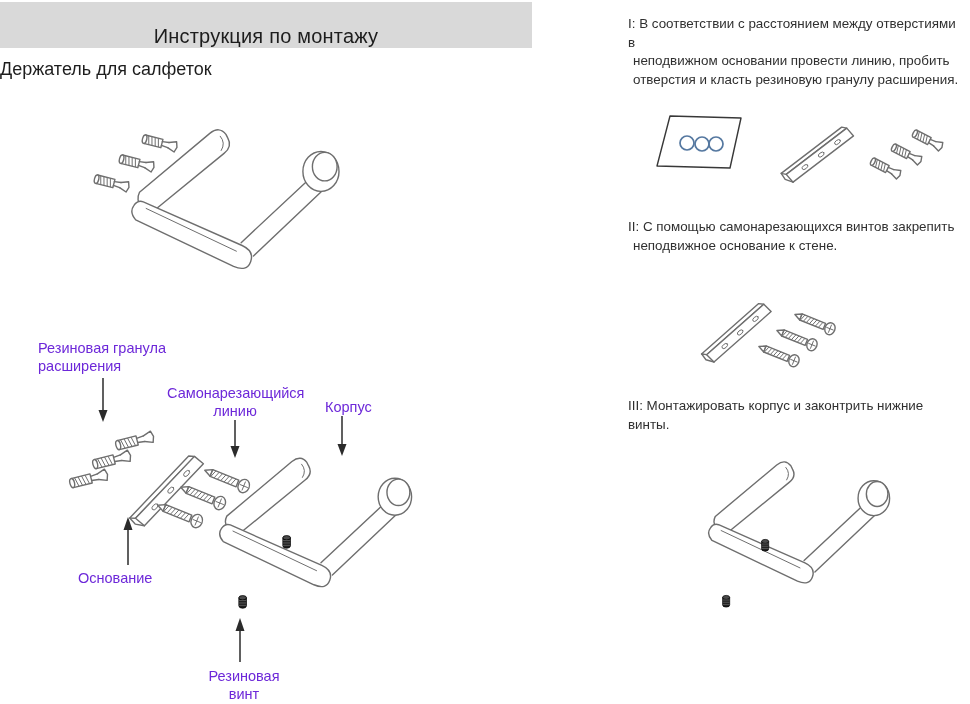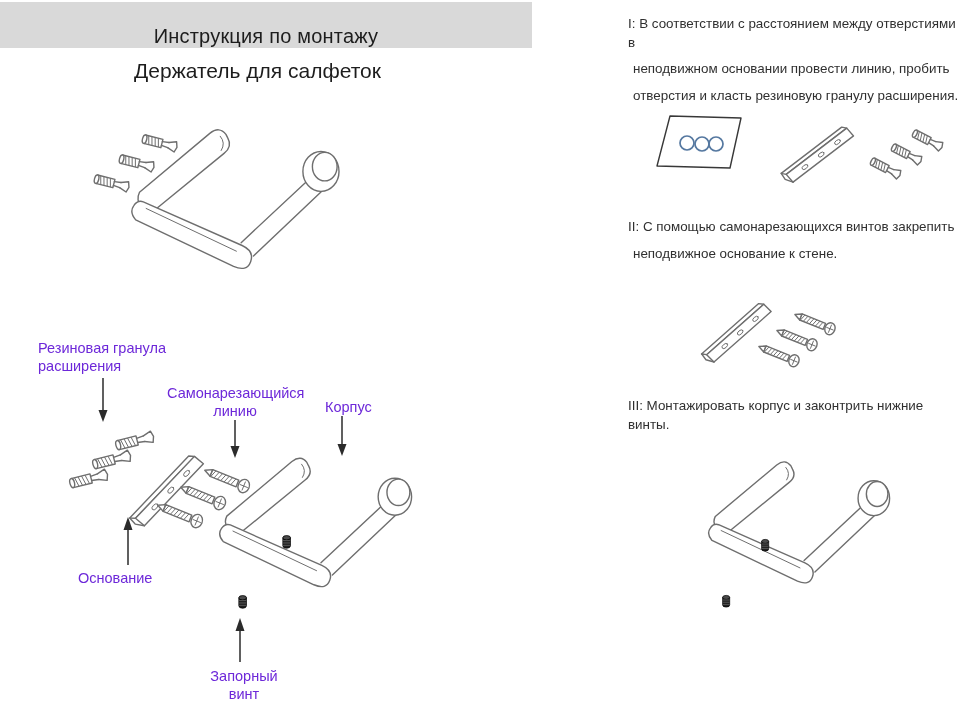--- a/index.html
+++ b/index.html
@@ -11,23 +11,23 @@
   *{margin:0;padding:0;box-sizing:border-box;}
   html,body{width:970px;height:704px;}
   body{
     position:relative;background:#ffffff;overflow:hidden;
     font-family:"Liberation Sans",sans-serif;color:var(--text);
   }
   .abs{position:absolute;}
   .header-bar{left:0;top:2px;width:532px;height:46px;background:var(--header-bg);
     display:flex;align-items:flex-end;justify-content:center;}
   .page-title{font-size:20px;font-weight:500;color:#1d1d1d;letter-spacing:.2px;}
-  .subtitle{left:0;top:59px;width:515px;text-align:center;font-size:21px;color:#1d1d1d;}
+  .subtitle{left:0;top:59px;width:515px;font-size:18px;color:#1d1d1d;}
   .step{left:628px;width:332px;font-size:13.4px;line-height:18.5px;color:#303030;}
-  .step .cont{padding-left:5px;margin-top:8px;}
+  .step .cont{padding-left:5px;}
   .part-label{font-size:14.5px;line-height:18px;color:#6d28d9;}
   .center{text-align:center;}
   svg{display:block;overflow:visible;}
   .ln{stroke:var(--line-art);stroke-width:1.4;stroke-linejoin:round;stroke-linecap:round;vector-effect:non-scaling-stroke;}
   .thin{stroke-width:1;}
   .dark{stroke:#383838;}
   .accent{stroke:var(--hole-accent);stroke-width:1.7;}
   .arrow line{stroke:#2b2b2b;stroke-width:1.5;}
   .arrow path{fill:#2b2b2b;stroke:none;}
 </style>
@@ -122,21 +122,21 @@
 <svg class="abs arrow" style="left:120px;top:517px" width="16" height="48">
   <line x1="8" y1="48" x2="8" y2="12"></line>
     <path d="M8 0 L3.5 13 L12.5 13 Z"></path>
 </svg>
 <div class="abs part-label" style="left:78px;top:569px">Основание</div>
 
 <svg class="abs arrow" style="left:232px;top:618px" width="16" height="44">
   <line x1="8" y1="44" x2="8" y2="12"></line>
     <path d="M8 0 L3.5 13 L12.5 13 Z"></path>
 </svg>
-<div class="abs part-label center" style="left:196px;top:667px;width:96px">Запорный винт</div>
+<div class="abs part-label center" style="left:196px;top:667px;width:96px">Резиновая винт</div>
 
 <div class="abs step" style="top:15px">
   <div>I: В соответствии с расстоянием между отверстиями в</div>
   <div class="cont">неподвижном основании провести линию, пробить</div>
   <div class="cont">отверстия и класть резиновую гранулу расширения.</div>
 </div>
 
 <svg class="abs" style="left:645px;top:102px" width="315" height="100" role="img">
   <path class="ln dark" fill="#fff" d="M25 14 L96 16 L85 66 L12 64 Z"></path>
   <circle class="accent" fill="none" cx="42" cy="41" r="7"></circle>

